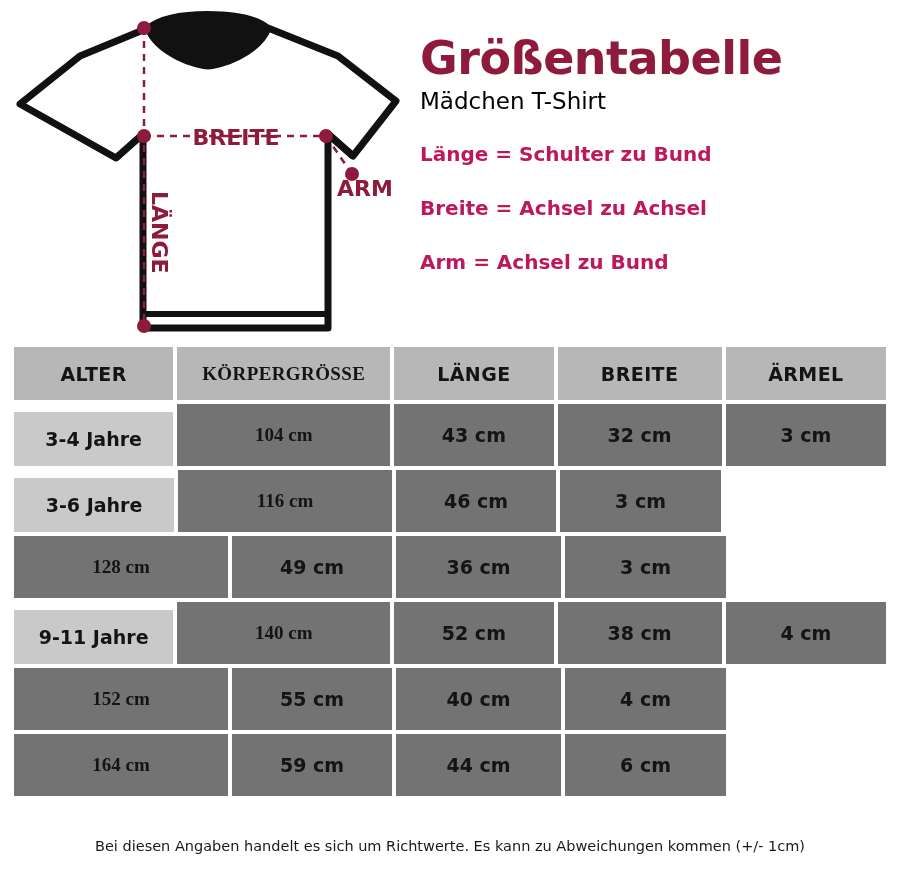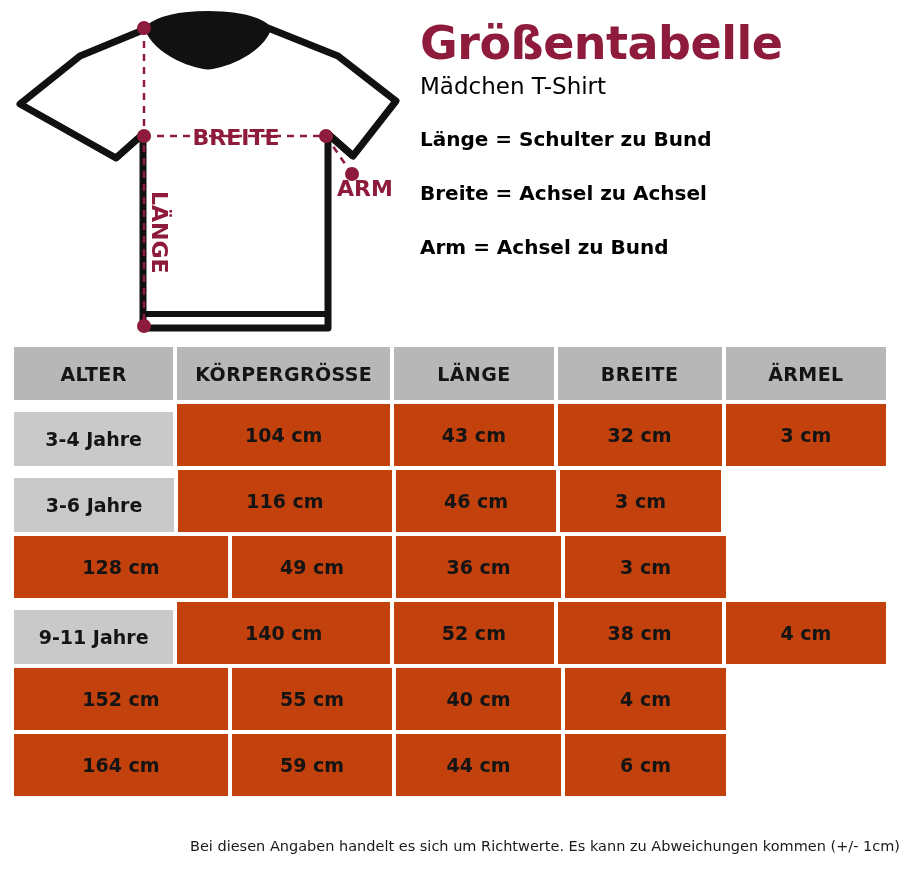--- a/index.html
+++ b/index.html
@@ -43,32 +43,32 @@
     top: 18px;
     width: 470px;
   }
 
   .title {
     font-size: 46px;
     font-weight: bold;
     color: #8e1b3b;
     letter-spacing: -0.5px;
     line-height: 1.05;
-    margin: 1px 0 6px 0;
+    margin: 16px 0 6px 0;
   }
   .subtitle {
     font-size: 23px;
     color: #000000;
     margin: 0 0 28px 0;
     font-weight: normal;
   }
   .legend-line {
     font-size: 20px;
     font-weight: bold;
-    color: #000000;
+    color: #be185d;
     margin: 4px 0 30px 0;
   }
 
   
   .table {
     position: absolute;
     left: 14px;
     top: 347px;
     width: 872px;
     display: flex;
@@ -86,44 +86,44 @@
     display: flex;
     align-items: center;
     justify-content: center;
     font-size: 19px;
     font-weight: bold;
     color: #141414;
     text-align: center;
     box-sizing: border-box;
   }
   .c0 { width: 160px; }
-  .c1 { width: 214px; }
+  .c1 { width: 214px; font-family: Liberation Serif, serif; }
   .c2 { width: 160px; }
   .c3 { width: 165px; }
   .c4 { width: 161px; }
 
   .row.header .cell {
     background: #b7b7b7;
     font-size: 19px;
     letter-spacing: 0.4px;
   }
   .row.body .cell {
-    background: #c2410c;
+    background: #737373;
   }
   .row.body .cell.c0 {
     background: #c9c9c9;
     margin-top: 8px;
   }
 
   .footnote {
     position: absolute;
     left: 0;
     top: 838px;
     width: 900px;
-    text-align: right;
+    text-align: center;
     font-size: 14.5px;
     color: #1a1a1a;
   }
 </style>
 </head>
 <body>
 
 <div class="page">
 
   <div class="top">

